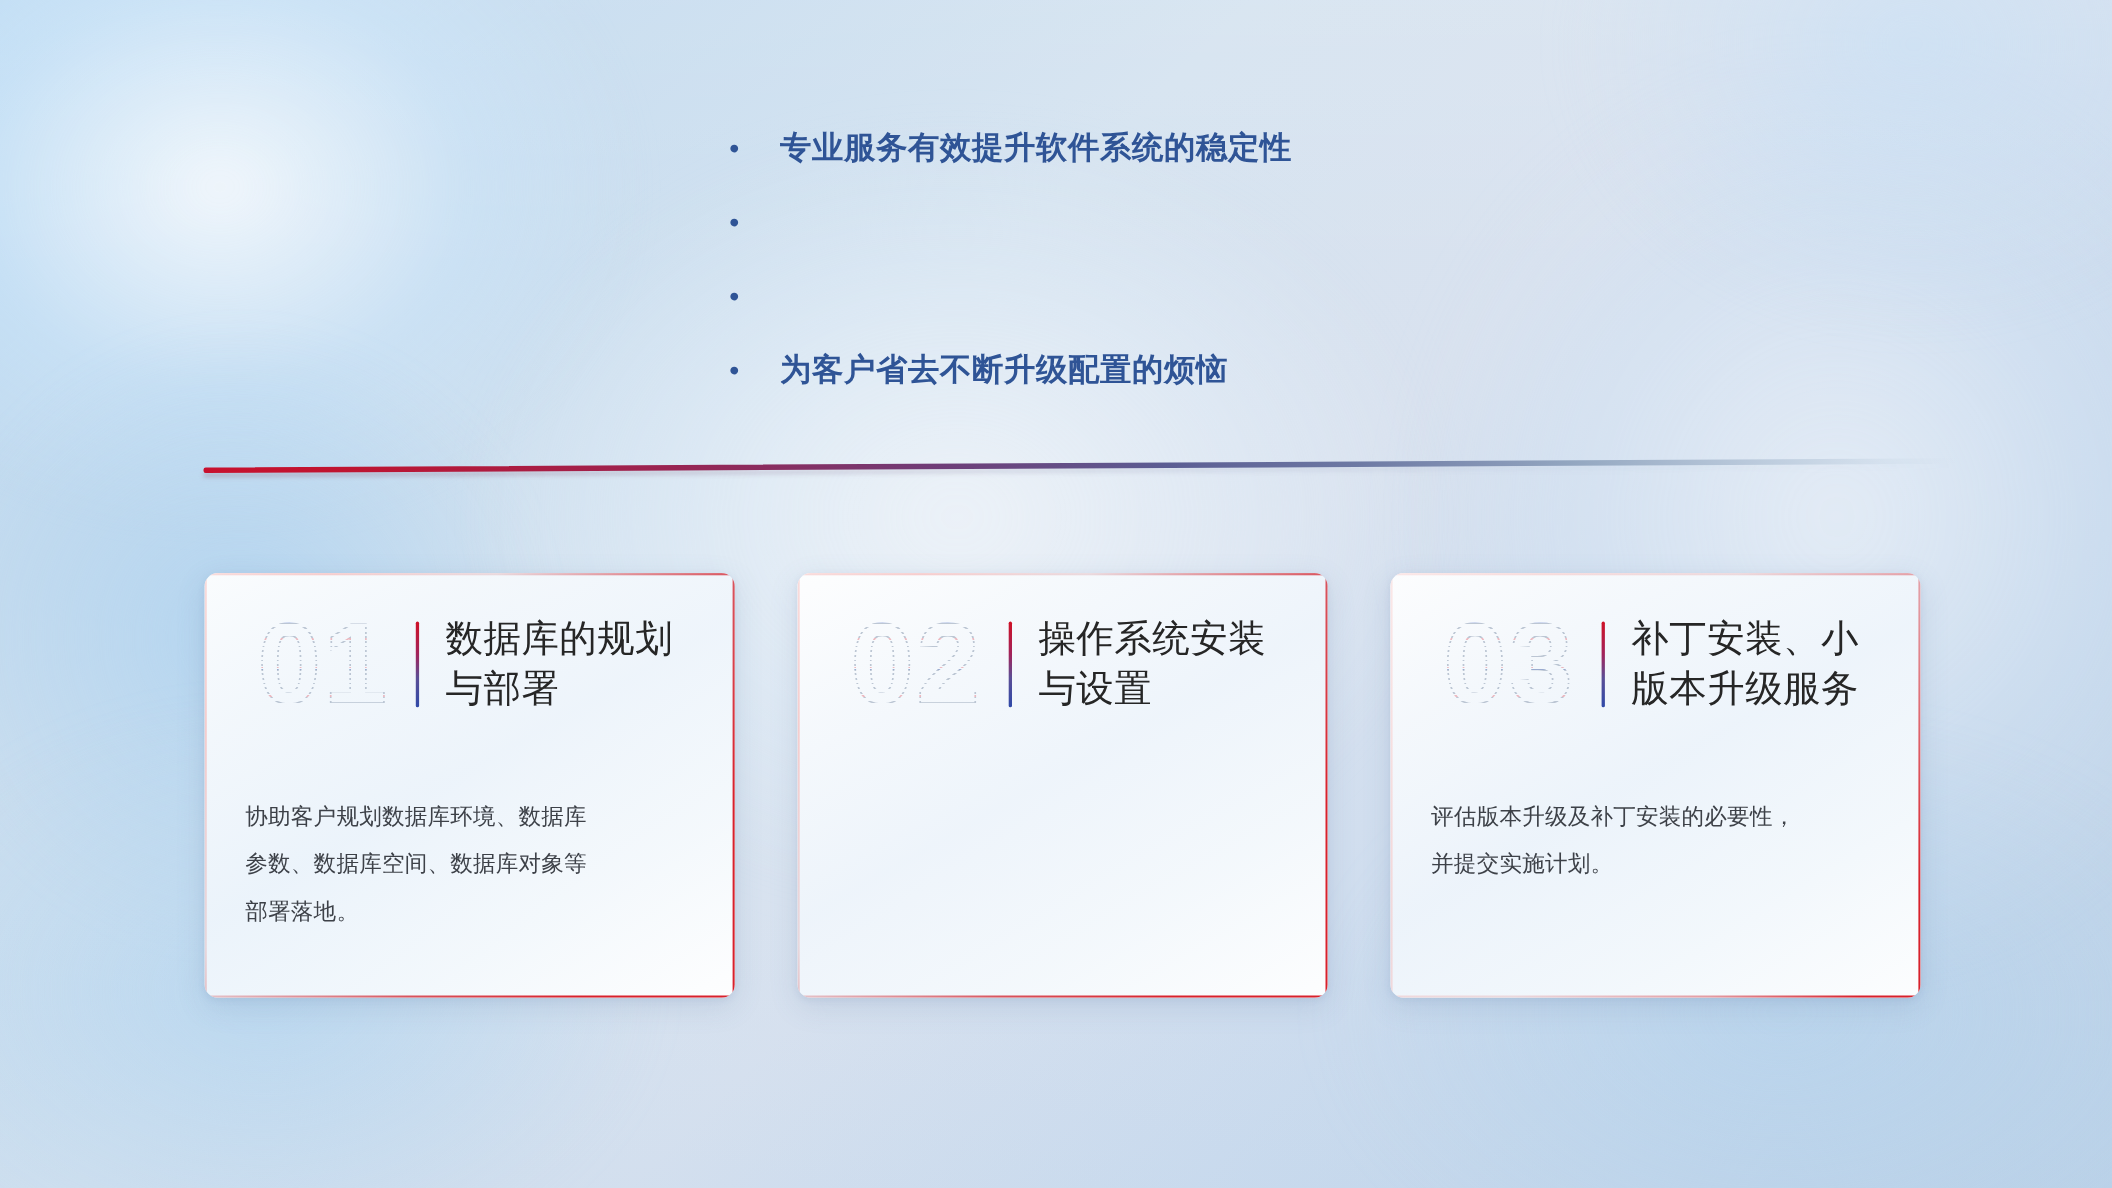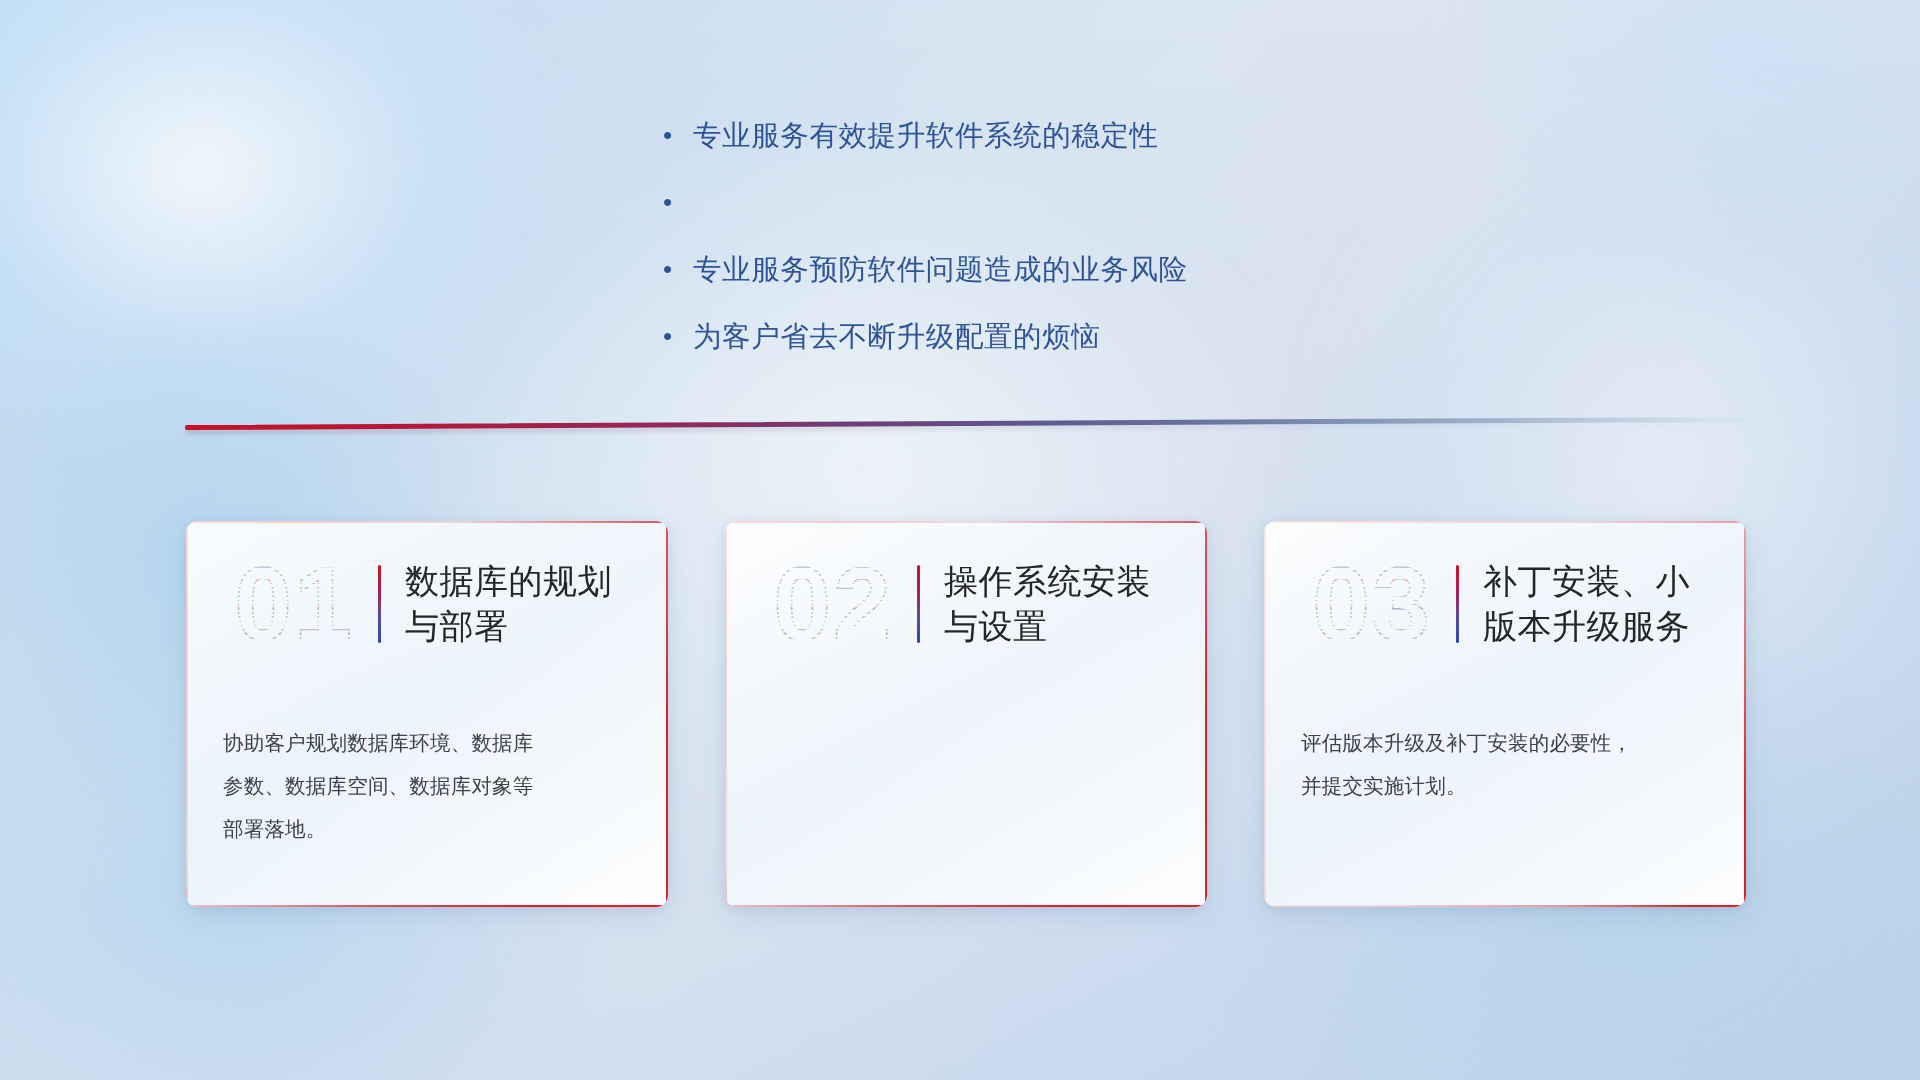--- a/index.html
+++ b/index.html
@@ -67,22 +67,23 @@
   }
   .bullet-dot{
     width:30px; flex:0 0 30px;
     color:#2f5496; font-size:26px; line-height:34px; text-align:left;
   }
   .bullet-text{
     color:#2f5496;
     font-size:28.5px;
     line-height:34px;
     letter-spacing:.6px;
-    font-weight:400;
+    font-weight:700;
     white-space:nowrap;
+    margin-left:16px;
   }
 
   
   #divider{
     position:absolute; left:185px; top:425px; width:1595px; height:9px;
   }
   #divider-line{
     position:absolute; left:0; top:0; width:100%; height:5px;
     background:linear-gradient(to right,
         #c8102e 0%, #bf1430 8%, #9b2350 26%, #6f3d78 42%,
@@ -239,21 +240,20 @@
 <div id="bullet-list">
   <div class="bullet-row">
     <span class="bullet-dot">•</span>
     <span class="bullet-text">专业服务有效提升软件系统的稳定性</span>
   </div>
   <div class="bullet-row">
     <span class="bullet-dot">•</span>
   </div>
   <div class="bullet-row">
     <span class="bullet-dot">•</span>
-    <span class="bullet-text">专业服务预防软件问题造成的业务风险</span>
   </div>
   <div class="bullet-row">
     <span class="bullet-dot">•</span>
     <span class="bullet-text">为客户省去不断升级配置的烦恼</span>
   </div>
 </div>
 
 <div id="divider">
   <div id="divider-shadow"></div>
   <div id="divider-line"></div>

